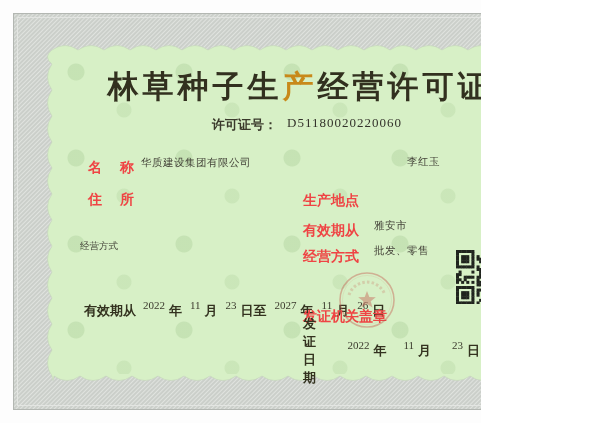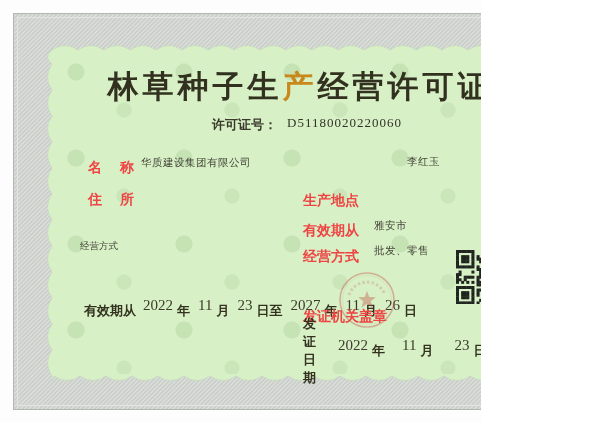--- a/index.html
+++ b/index.html
@@ -15,21 +15,21 @@
   #title{left:0;top:66px;width:600px;text-align:center;
          font-family:"Liberation Sans","DejaVu Sans",sans-serif;
          font-weight:700;font-size:31px;letter-spacing:4px;color:#32301f;}
   #title .hl{color:#c8891a;}
   .lic-label{left:212px;top:116px;font-size:13px;font-weight:700;color:#3a392b;}
   .lic-num{left:287px;top:115px;font-size:13px;letter-spacing:1px;color:#33322a;}
   .flabel{font-size:14px;font-weight:700;color:#ef4444;}
   .fvalue{font-size:10.5px;color:#45443a;letter-spacing:.5px;}
   .smalllabel{font-size:9.5px;color:#45443a;}
   .date-row{display:flex;align-items:center;font-size:13px;font-weight:700;color:#33321f;}
-  .date-row .num{font-size:15px;font-weight:400;transform:translateY(-6px);margin:0 3px 0 7px;color:#3c3b2e;}
+  .date-row .num{font-size:11px;font-weight:400;transform:translateY(-6px);margin:0 3px 0 7px;color:#3c3b2e;}
   .date-row .unit{margin:0 1px;}
   #seal-svg{position:absolute;left:332px;top:265px;z-index:3;opacity:.75;}
   #qr{position:absolute;left:456px;top:250px;z-index:3;}
 </style>
 </head>
 <body>
 
 <div id="page">
 
   <svg id="frame-svg" width="600" height="423">

